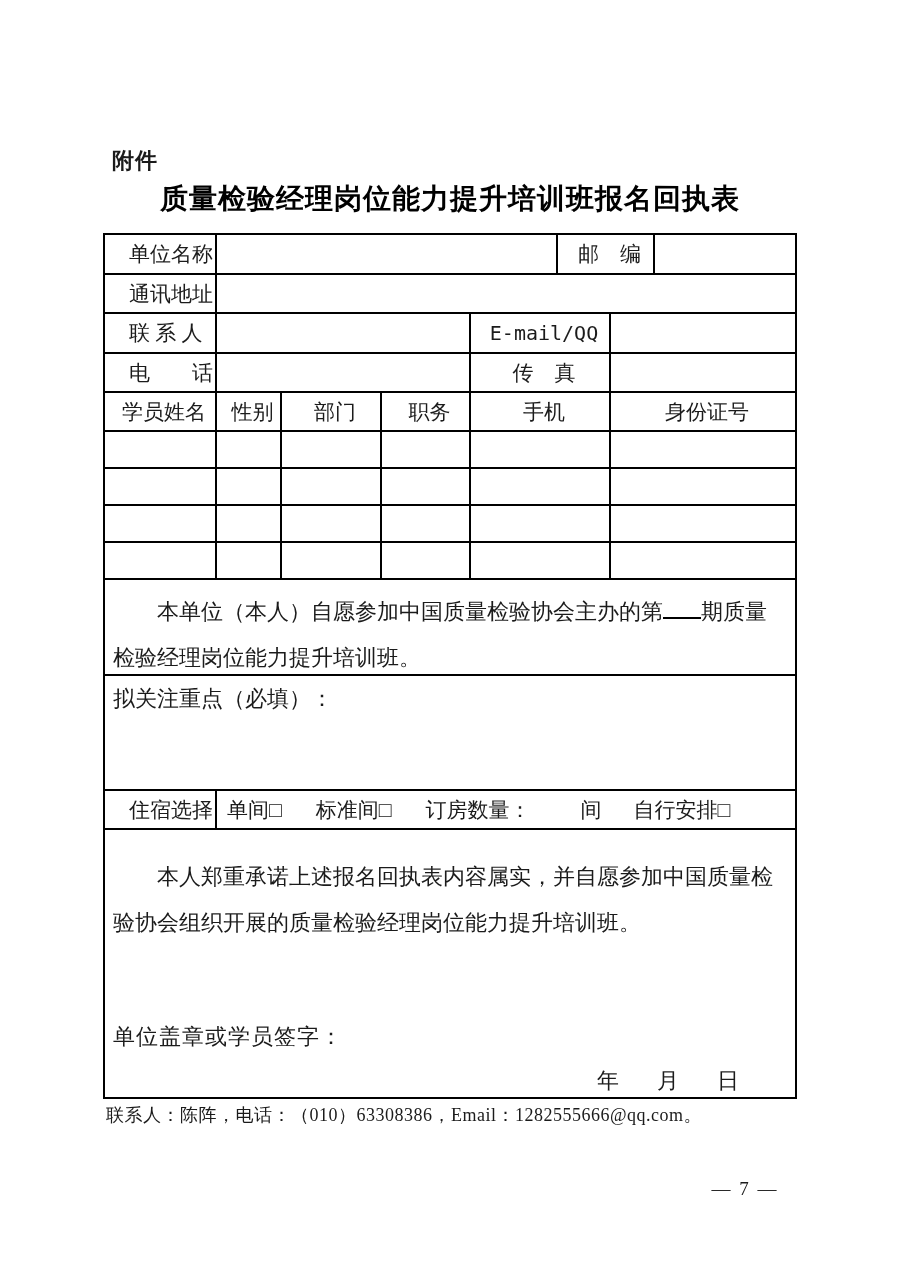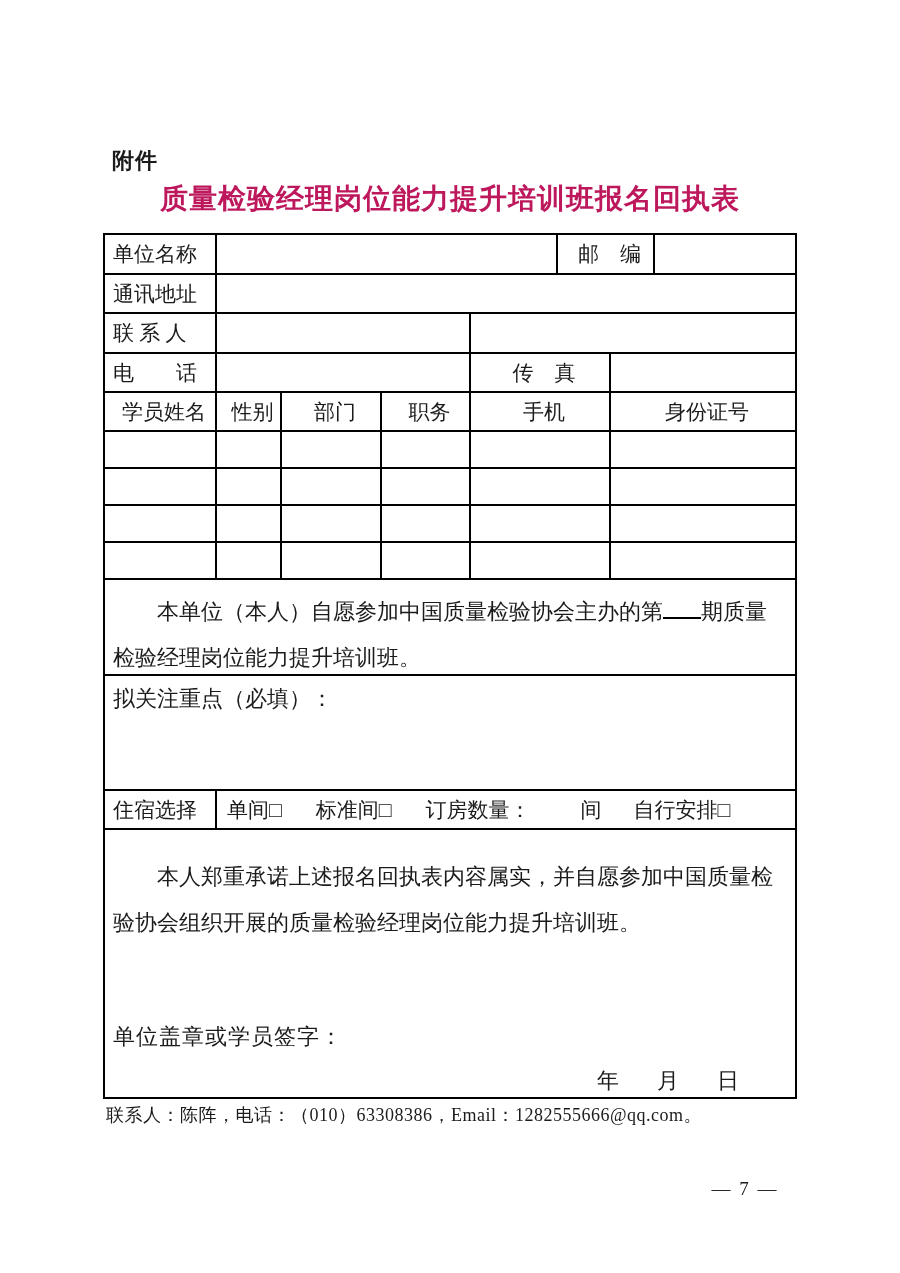--- a/index.html
+++ b/index.html
@@ -18,21 +18,21 @@
     position:absolute; left:112px; top:146px;
     font-family:"Liberation Sans", sans-serif;
     font-weight:600; font-size:22px; letter-spacing:1px;
   }
 
   .title {
     position:absolute; left:103px; top:180px; width:694px;
     text-align:center;
     font-family:"Liberation Sans", sans-serif;
     font-weight:700; font-size:28px; letter-spacing:1px;
-    color:#be185d;
+    color:#000000;
   }
 
   .form-table {
     position:absolute; left:103px; top:233px; width:694px;
     border:2px solid #000;
     font-size:21px;
   }
   .tr { display:flex; border-bottom:2px solid #000; }
   .tr:last-child { border-bottom:none; }
   .td {
@@ -42,21 +42,21 @@
   }
   .td:last-child { border-right:none; }
   .td.grow { flex:1 1 auto; }
 
   .h40{height:40px} .h39{height:39px} .h37{height:37px}
 
   .w112{flex:0 0 112px} .w341{flex:0 0 341px} .w97{flex:0 0 97px}
   .w254{flex:0 0 254px} .w140{flex:0 0 140px}
   .w65{flex:0 0 65px} .w100{flex:0 0 100px} .w89{flex:0 0 89px}
 
-  .lab { padding-left:8px; }
+  .lab { padding-left:24px; }
   .cen { justify-content:center; padding-left:8px; }
   .mono { font-family:"DejaVu Sans Mono", monospace; font-size:20px; }
 
   .section { display:block; border-bottom:2px solid #000; }
   .section:last-child { border-bottom:none; }
 
   .sec-participation { height:96px; padding:9px 8px 0 8px; font-size:22px; }
   .para-line { line-height:46px; white-space:nowrap; }
   .para-line.ind { padding-left:44px; }
   .blank-underline {
@@ -112,20 +112,21 @@
     </div>
 
     <div class="tr h39">
       <div class="td lab w112">通讯地址</div>
       <div class="td grow"></div>
     </div>
 
     <div class="tr h40">
       <div class="td lab w112">联 系 人</div>
       <div class="td w254"></div>
+      <div class="td cen w140 mono">E-mail/QQ</div>
       <div class="td grow"></div>
     </div>
 
     <div class="tr h39">
       <div class="td lab w112">电　　话</div>
       <div class="td w254"></div>
       <div class="td cen w140">传　真</div>
       <div class="td grow"></div>
     </div>
 

